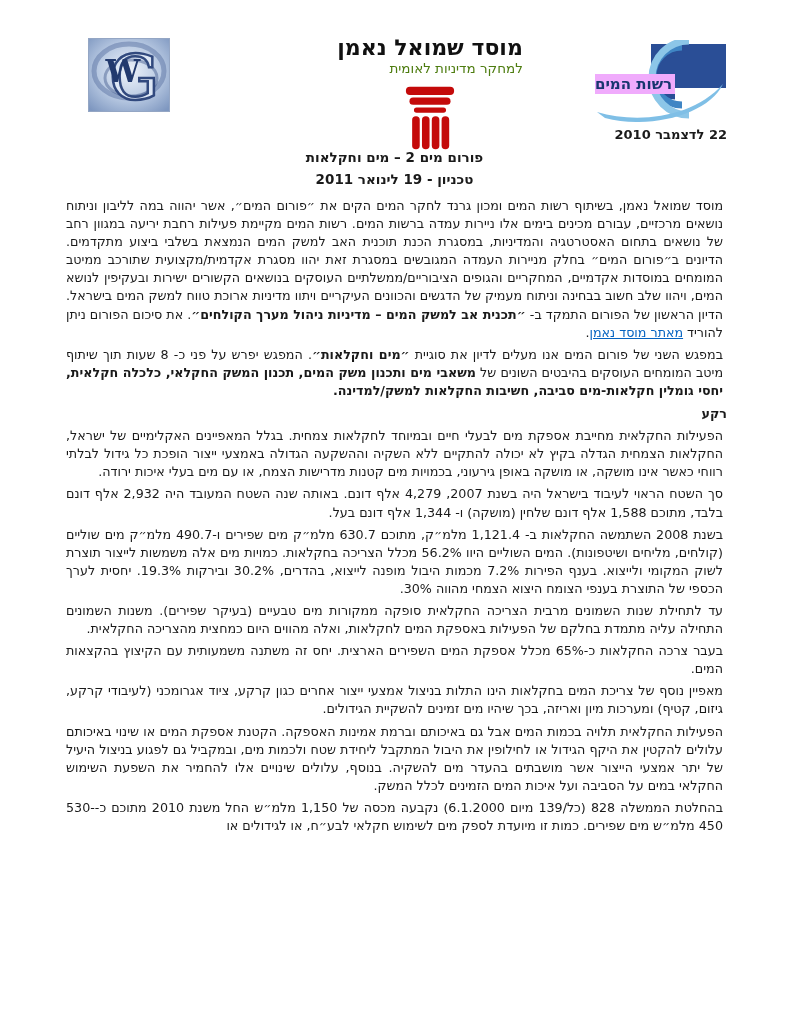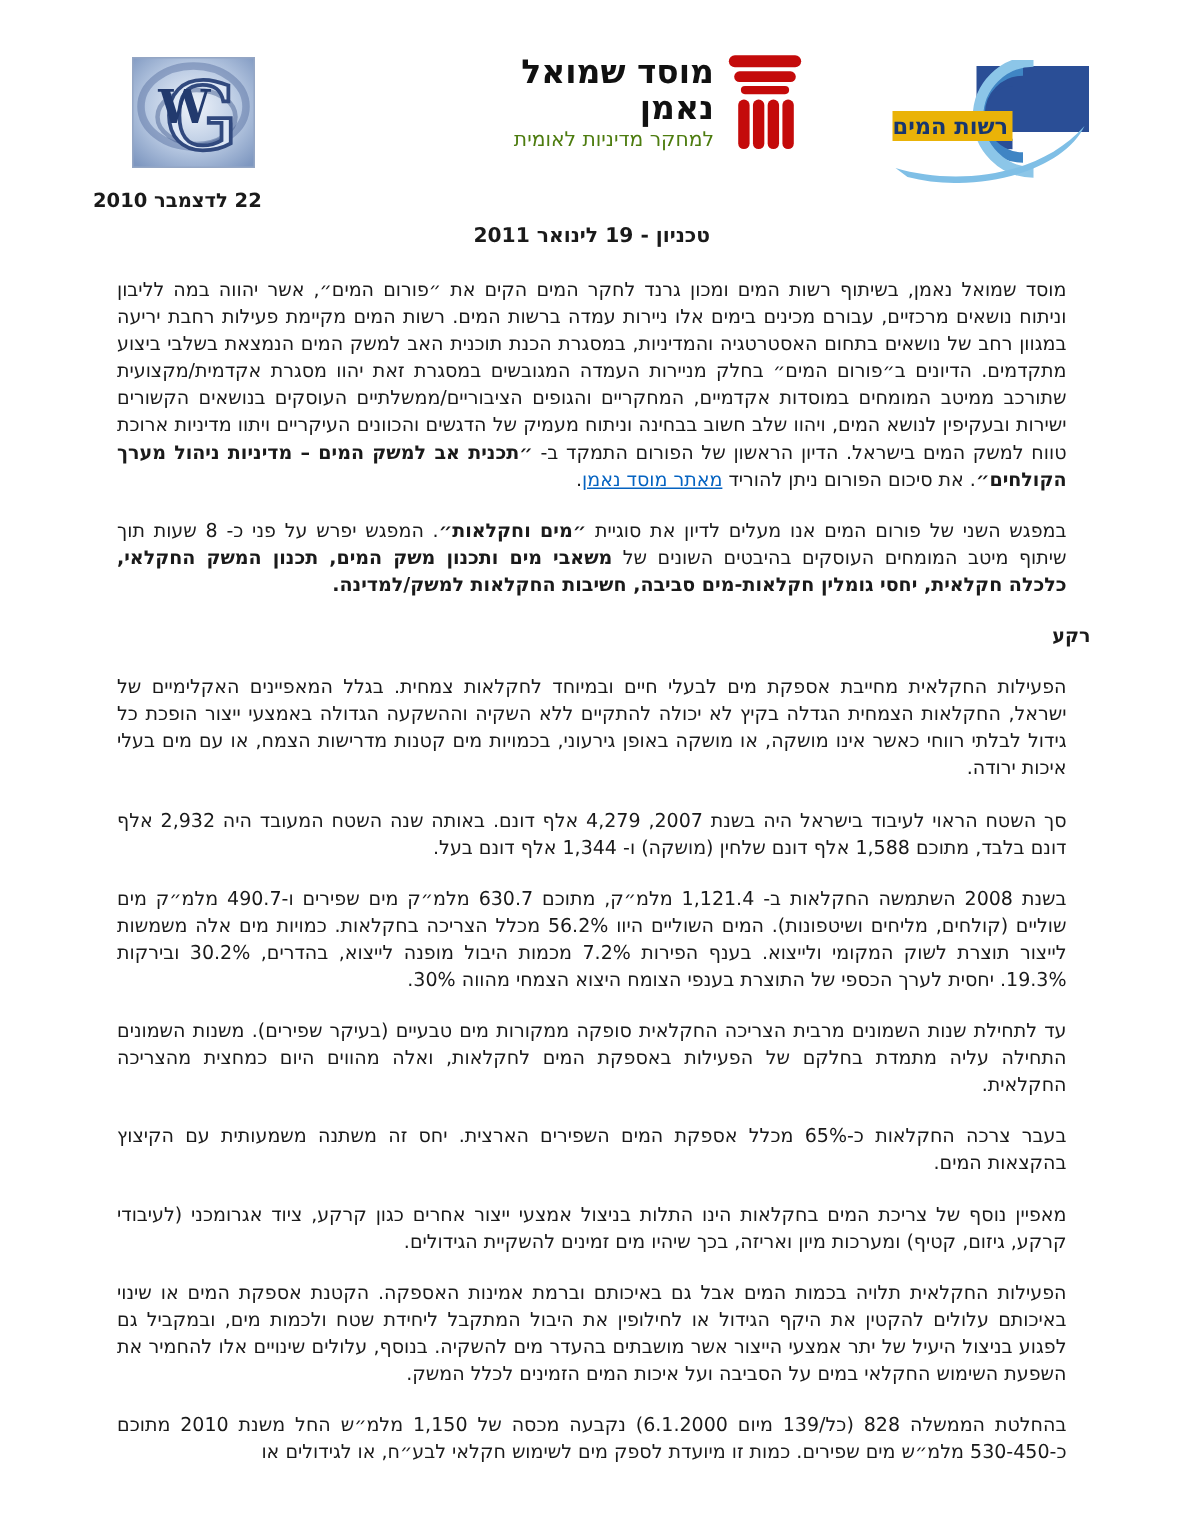--- a/index.html
+++ b/index.html
@@ -5,38 +5,38 @@
   html,body { margin:0; padding:0; background:#ffffff; }
   .page {
     position:relative; width:789px; height:1024px; background:#ffffff;
     font-family:"DejaVu Sans", sans-serif; color:#1a1a1a; overflow:hidden;
     margin:0 auto;
   }
   
   .logo-gwri { position:absolute; left:88px; top:38px; width:82px; height:74px; }
   .logo-neaman {
     position:absolute; right:254px; top:36px; width:210px;
-    display:flex; align-items:center; justify-content:flex-end; gap:9px;
+    display:flex; flex-direction:column; align-items:center; justify-content:flex-end; gap:9px;
   }
   .neaman-text { text-align:right; }
   .neaman-title { font-weight:bold; font-size:22px; line-height:24px; color:#111; }
   .neaman-subtitle { font-size:13.5px; line-height:17px; color:#4d7c0f; }
   .neaman-icon { width:50px; height:66px; flex:0 0 auto; }
   .logo-water { position:absolute; right:59px; top:40px; width:135px; height:82px; }
   .logo-water svg { position:absolute; top:0; left:0; }
   .water-label {
     position:absolute; left:0; top:34px; font-weight:bold; font-size:15px;
-    color:#17366e; background:#eab308; padding:1px 3px 1px 0; direction:rtl;
+    color:#17366e; background:#f0abfc; padding:1px 3px 1px 0; direction:rtl;
   }
   
   .content { position:absolute; top:126px; right:62px; width:665px; direction:rtl; }
-  .date-line { text-align:left; font-weight:bold; font-size:13px; line-height:17px; }
+  .date-line { text-align:right; font-weight:bold; font-size:13px; line-height:17px; }
   .title-block { text-align:center; font-weight:bold; font-size:13.5px; line-height:22px; margin-top:3px; }
   .doc-body { margin-top:7px; text-align:justify; font-size:12.7px; line-height:18.1px; }
-  .doc-body p { margin:16px; }
+  .doc-body p { margin:4px; }
   .bold { font-weight:bold; }
   a.doc-link { color:#0563C1; text-decoration:underline; cursor:pointer; }
   .section-heading { font-weight:bold; font-size:12.7px; margin:5px 0 0 0; }
 </style>
 </head>
 <body>
 
 <div class="page">
 
   <div class="logo-gwri">
@@ -80,20 +80,21 @@
       <path d="M 94 1 A 37 37 0 0 0 94 75" stroke="#8CC6E8" stroke-width="7" fill="none"></path>
       <path d="M 2 72 C 42 84 98 78 128 44 C 114 74 56 90 10 78 Z" fill="#7FBFE6"></path>
     </svg>
     <div class="water-label">רשות המים</div>
   </div>
 
   <div class="content">
     <div class="date-line">22 לדצמבר 2010</div>
 
     <div class="title-block">
+      <div>פורום מים 2 – מים וחקלאות</div>
       <div>טכניון - 19 לינואר 2011</div>
     </div>
 
     <div class="doc-body">
       <div>
           <p><span>מוסד שמואל נאמן, בשיתוף רשות המים ומכון גרנד לחקר המים הקים את ״פורום המים״, אשר יהווה במה לליבון וניתוח נושאים מרכזיים, עבורם מכינים בימים אלו ניירות עמדה ברשות המים. רשות המים מקיימת פעילות רחבת יריעה במגוון רחב של נושאים בתחום האסטרטגיה והמדיניות, במסגרת הכנת תוכנית האב למשק המים הנמצאת בשלבי ביצוע מתקדמים. הדיונים ב״פורום המים״ בחלק מניירות העמדה המגובשים במסגרת זאת יהוו מסגרת אקדמית/מקצועית שתורכב ממיטב המומחים במוסדות אקדמיים, המחקריים והגופים הציבוריים/ממשלתיים העוסקים בנושאים הקשורים ישירות ובעקיפין לנושא המים, ויהוו שלב חשוב בבחינה וניתוח מעמיק של הדגשים והכוונים העיקריים ויתוו מדיניות ארוכת טווח למשק המים בישראל. הדיון הראשון של הפורום התמקד ב- </span><span class="bold">״תכנית אב למשק המים – מדיניות ניהול מערך הקולחים״</span><span>. את סיכום הפורום ניתן להוריד </span><a href="#" class="doc-link">מאתר מוסד נאמן</a><span>.</span></p>
           <p><span>במפגש השני של פורום המים אנו מעלים לדיון את סוגיית </span><span class="bold">״מים וחקלאות״</span><span>. המפגש יפרש על פני כ- 8 שעות תוך שיתוף מיטב המומחים העוסקים בהיבטים השונים של </span><span class="bold">משאבי מים ותכנון משק המים, תכנון המשק החקלאי, כלכלה חקלאית, יחסי גומלין חקלאות-מים סביבה, חשיבות החקלאות למשק/למדינה.</span></p>
         </div>
       <div class="section-heading">רקע</div>
       <div>

